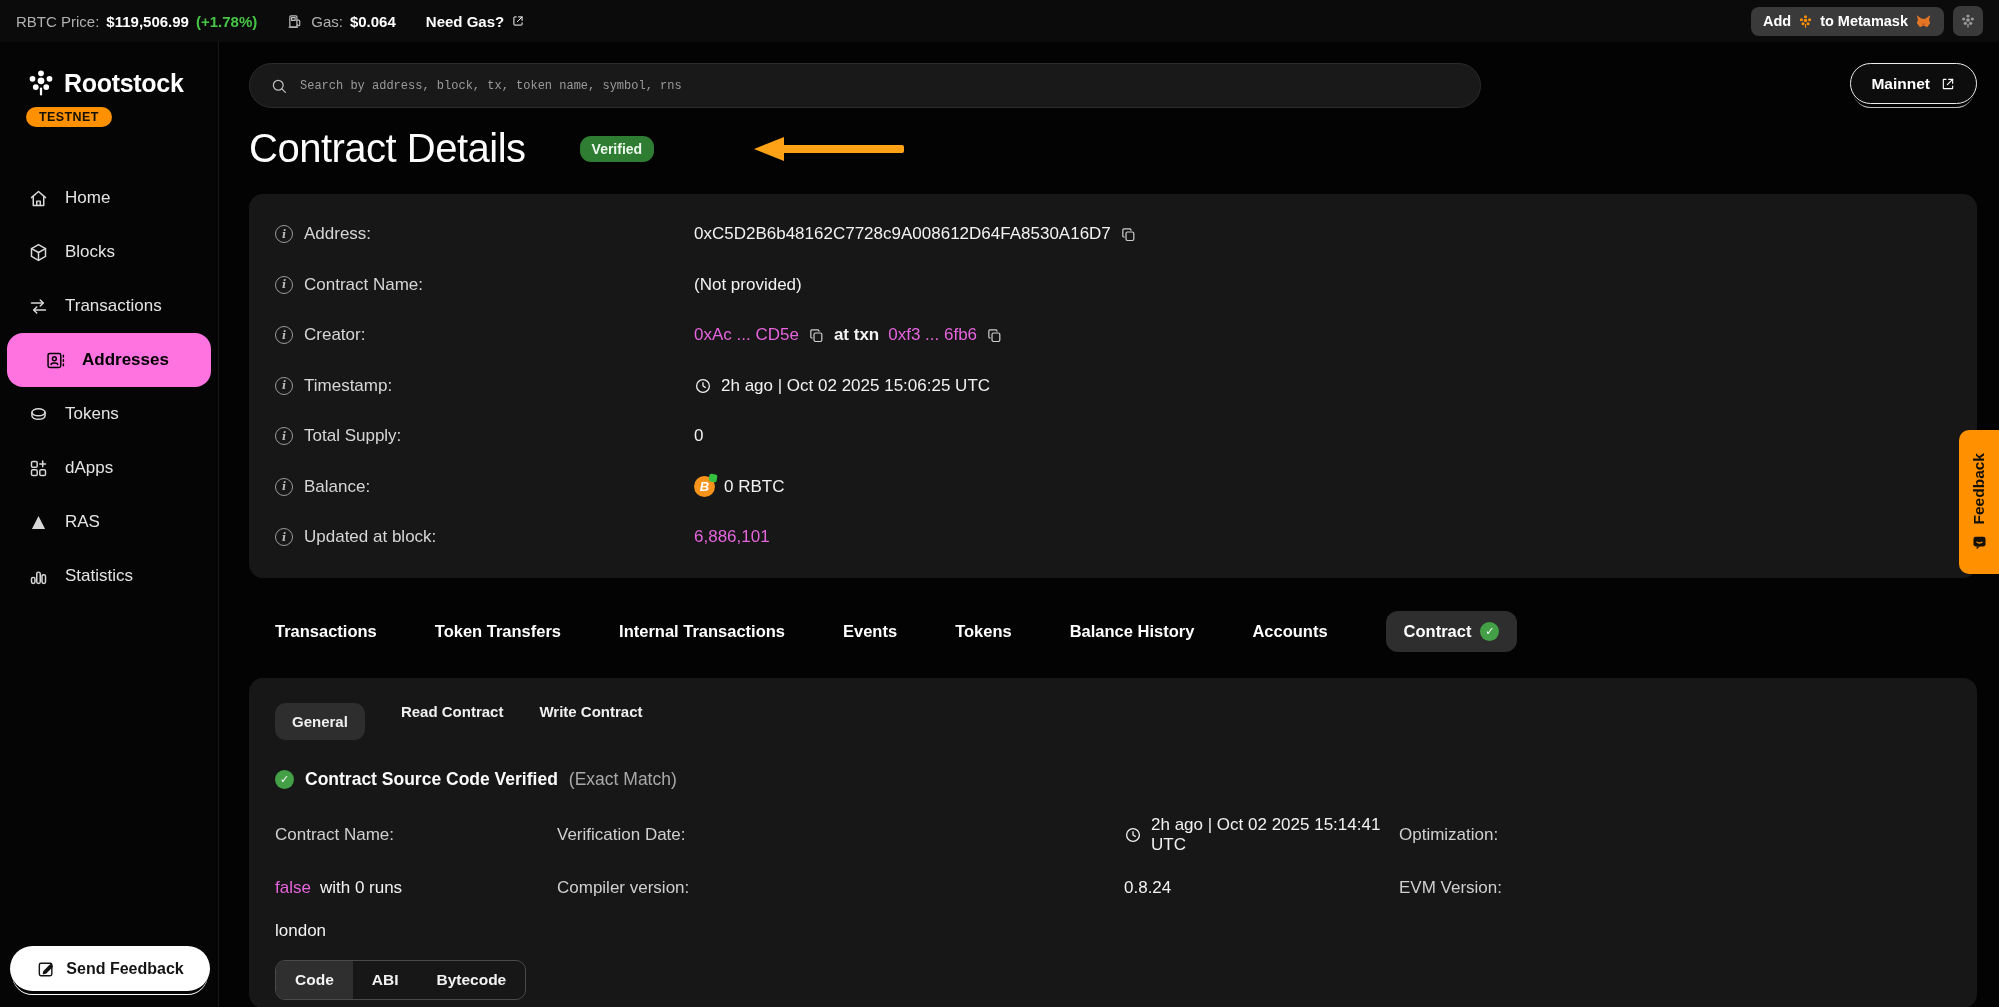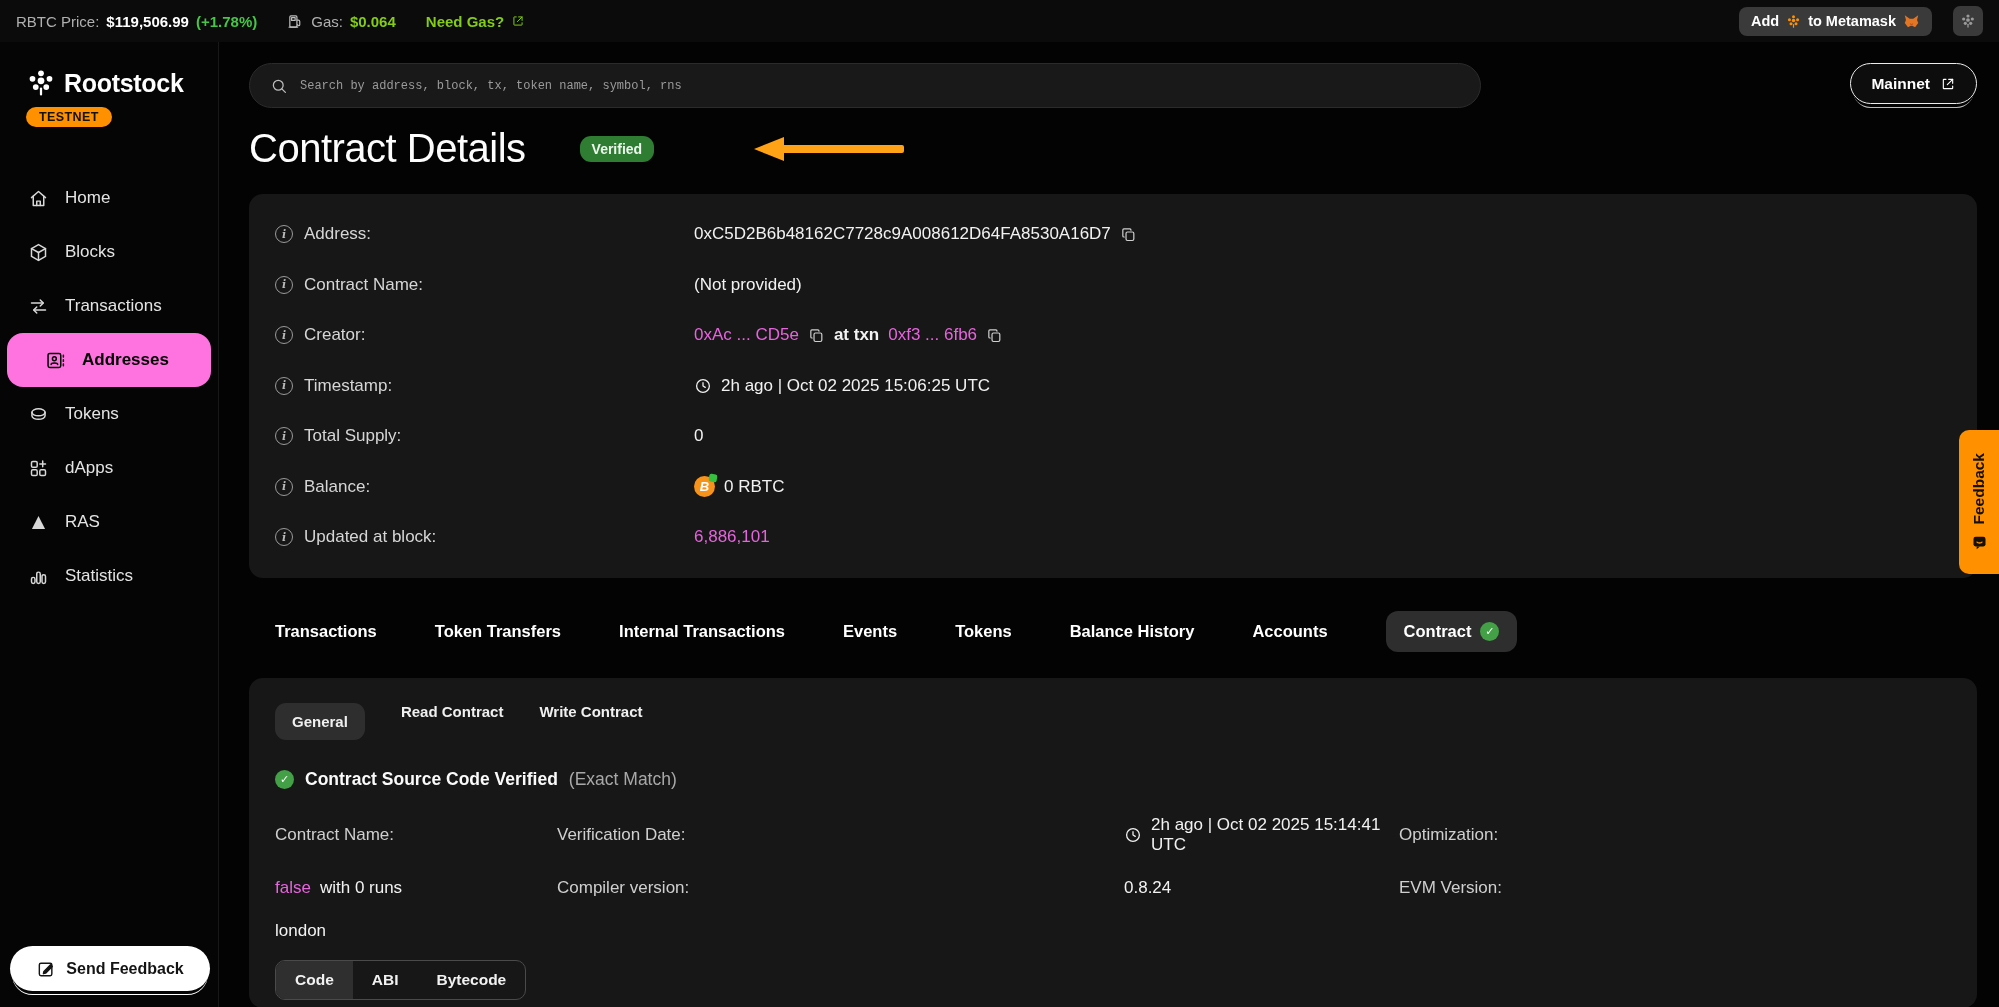--- a/index.html
+++ b/index.html
@@ -7,22 +7,22 @@
   body { font-family:"Liberation Sans","DejaVu Sans",sans-serif; color:#f2f2f2; }
   .stage { position:relative; width:1999px; height:1007px; background:#030303; overflow:hidden; }
 
   
   .topbar { height:42px; background:#0b0b0b; display:flex; align-items:center; justify-content:space-between; padding:0 16px; }
   .topbar-left { display:flex; align-items:center; gap:30px; font-size:15px; }
   .tb-group { display:flex; align-items:center; gap:7px; }
   .tb-label { color:#b0b0b0; }
   .tb-price { color:#fff; font-weight:700; }
   .tb-change { color:#46c646; font-weight:600; }
-  .tb-orange { color:#84cc16; font-weight:700; }
-  .topbar-right { display:flex; align-items:center; gap:21px; }
+  .tb-orange { color:#ffffff; font-weight:700; }
+  .topbar-right { display:flex; align-items:center; gap:9px; }
   .mm-btn { display:flex; align-items:center; gap:7px; background:#3a3a3a; border:none; border-radius:8px; padding:6px 12px; color:#fff; font-size:14.5px; font-weight:700; cursor:pointer; }
   .sq-btn { width:30px; height:30px; background:#3a3a3a; border:none; border-radius:7px; display:flex; align-items:center; justify-content:center; cursor:pointer; }
   .icon { display:inline-flex; align-items:center; justify-content:center; }
   svg.sic { stroke:currentColor; fill:none; stroke-width:1.7; stroke-linecap:round; stroke-linejoin:round; }
 
   
   .sidebar { position:absolute; top:42px; left:0; bottom:0; width:219px; background:#050505; border-right:1px solid #181818; }
   .brand { display:flex; align-items:center; gap:8px; padding:26px 0 0 26px; }
   .brand-name { font-size:25px; font-weight:700; color:#fff; letter-spacing:-0.3px; }
   .net-badge { display:inline-block; margin:9px 0 0 26px; background:#ff9100; color:#161105; font-size:12.5px; font-weight:700; letter-spacing:.4px; padding:3px 13px; border-radius:20px; }

